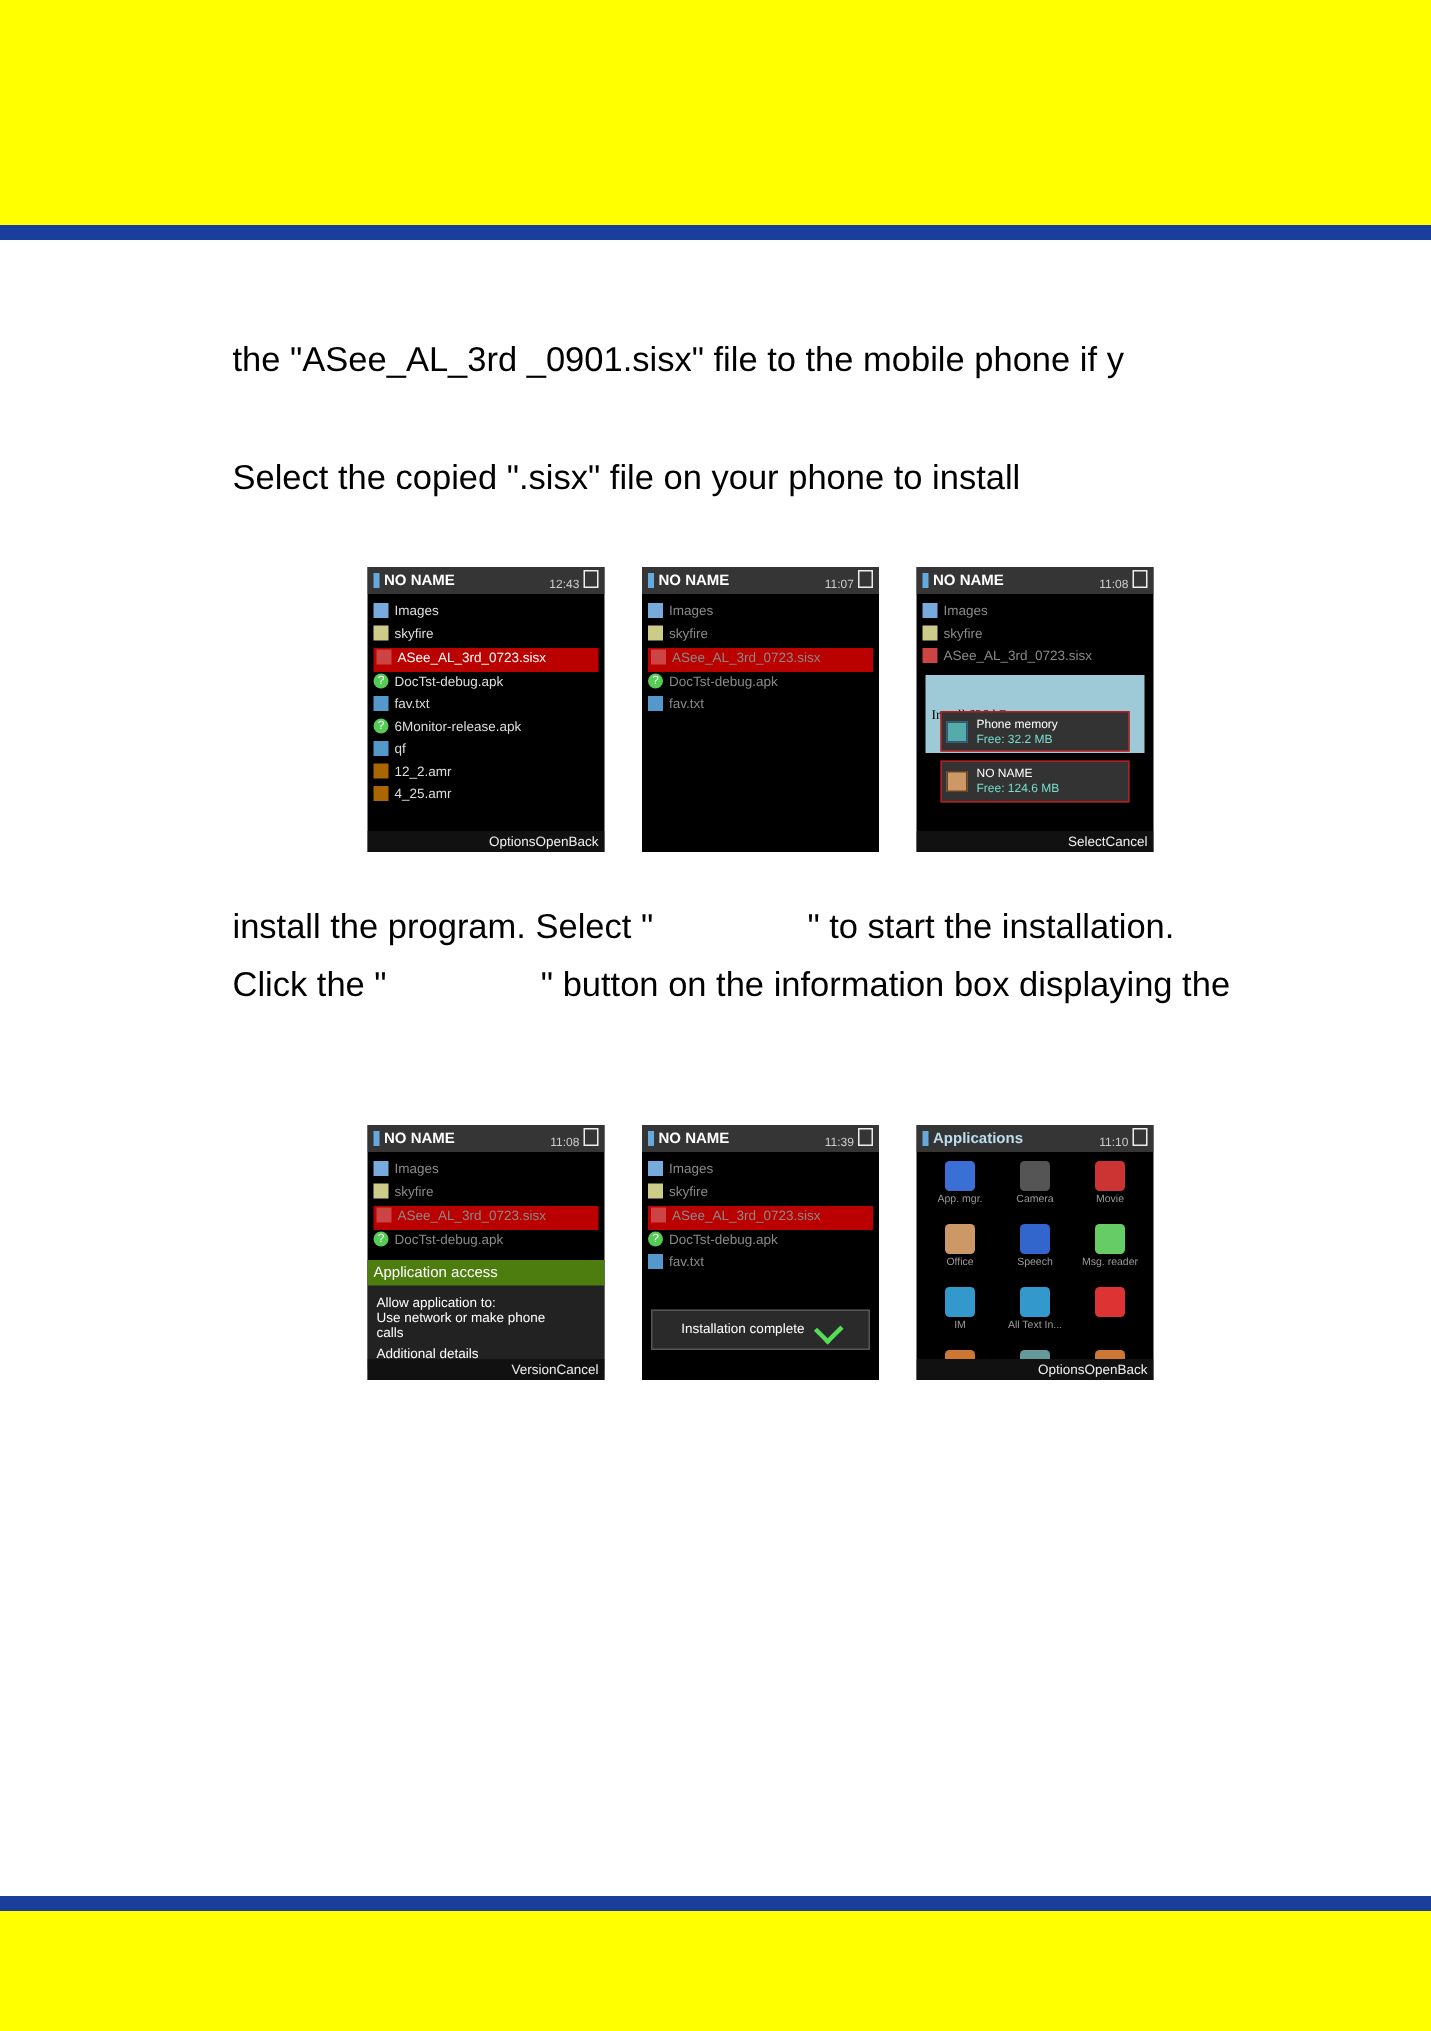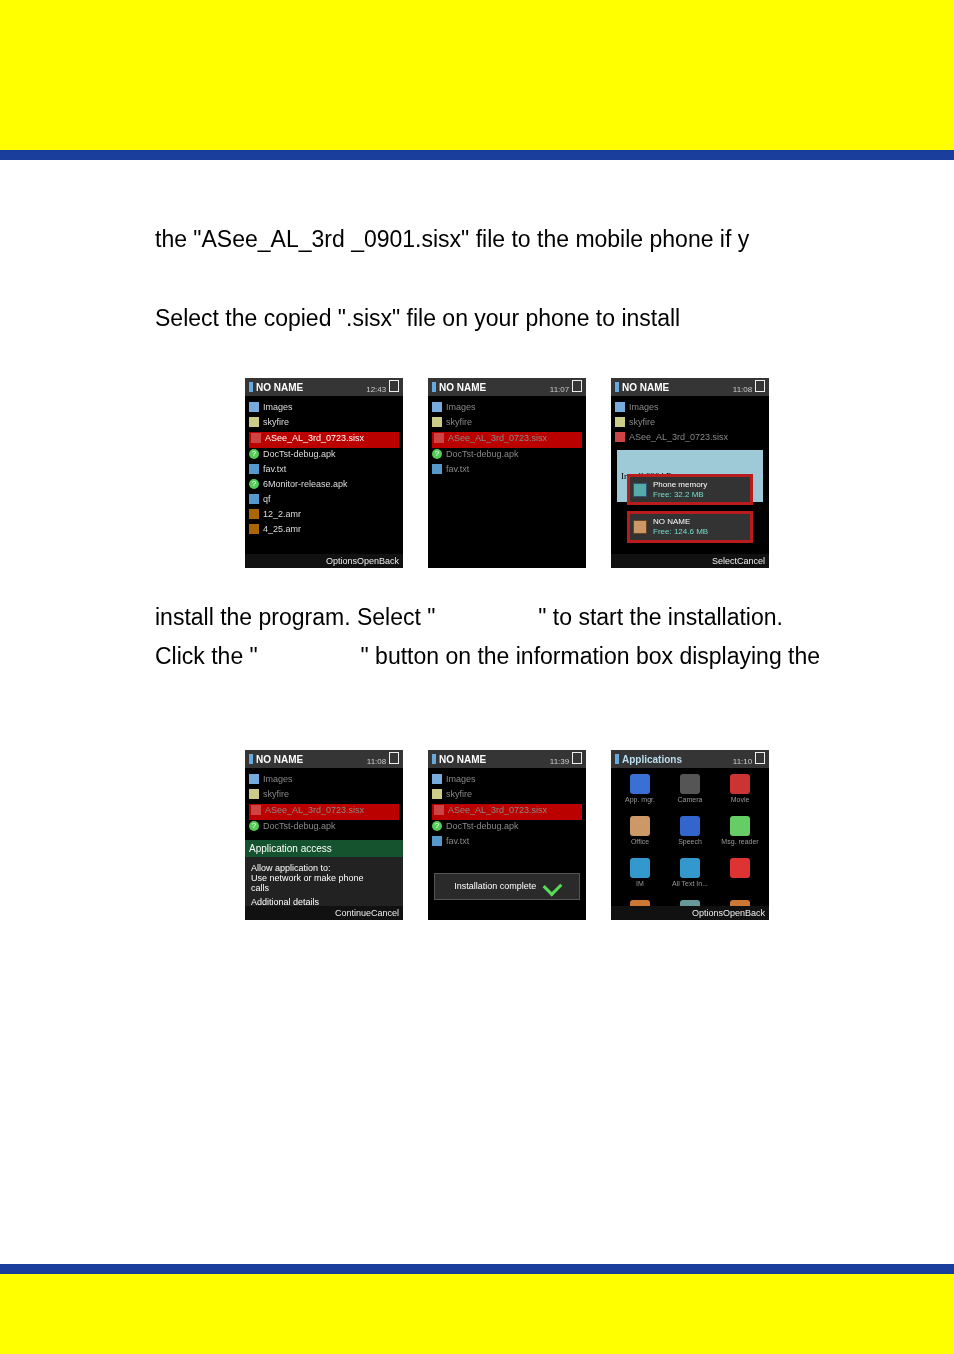--- a/index.html
+++ b/index.html
@@ -107,33 +107,33 @@
     height:4px;background:#444;margin-top:6px;
   }
   .ph-install-title {
     position:absolute;top:72px;left:6px;right:6px;
     background:#9ec9d6;color:#000;padding:21px 4px;font-size:9px;font-family:Liberation Serif, serif;
   }
   .ph-mem-opts {
     position:absolute;top:96px;left:16px;right:16px;
   }
   .mem-opt {
-    background:#333;border:3px solid #b91c1c;margin-bottom:6px;
+    background:#333;border:1px solid #b91c1c;margin-bottom:6px;
     display:flex;align-items:center;gap:6px;padding:3px;
   }
   .mem-chip { width:12px;height:12px;background:#5aa;border:1px solid #357;}
   .mem-card { width:12px;height:12px;background:#c96;border:1px solid #642;}
   .mem-txt { font-size:8px;color:#fff;line-height:1.2; }
   .mem-txt .free { color:#7dc; }
   .dialog-access {
     position:absolute;top:90px;left:0;right:0;background:#222;
     padding:6px;font-size:9px;color:#fff;
   }
   .dialog-access .hd {
-    background:#14532d;padding:3px 4px;margin:-6px -6px 6px -6px;font-size:10px;
+    background:#4d7c0f;padding:3px 4px;margin:-6px -6px 6px -6px;font-size:10px;
   }
   .dialog-access .add { text-decoration:underline;margin-top:4px;display:inline-block;}
   
   .apps-title {
     color:#bde;font-weight:bold;font-size:10px;
   }
   .apps-grid {
     display:grid;
     grid-template-columns:repeat(3,1fr);
     gap:4px;
@@ -353,21 +353,21 @@
             </div>
           </div>
         <div class="dialog-access">
           <div class="hd">Application access</div>
           <div>Allow application to:</div>
           <div>Use network or make phone</div>
           <div>calls</div>
           <span class="add">Additional details</span>
         </div>
         <div class="ph-soft">
-          <span>Continue</span>
+          <span>Version</span>
           <span></span>
           <span>Cancel</span>
         </div>
       </div>
 
       <div class="phone" style="height:170px;">
         <div class="ph-title">
           <span class="left">
               <span class="sig"></span>
           <span class="nm">NO NAME</span>

